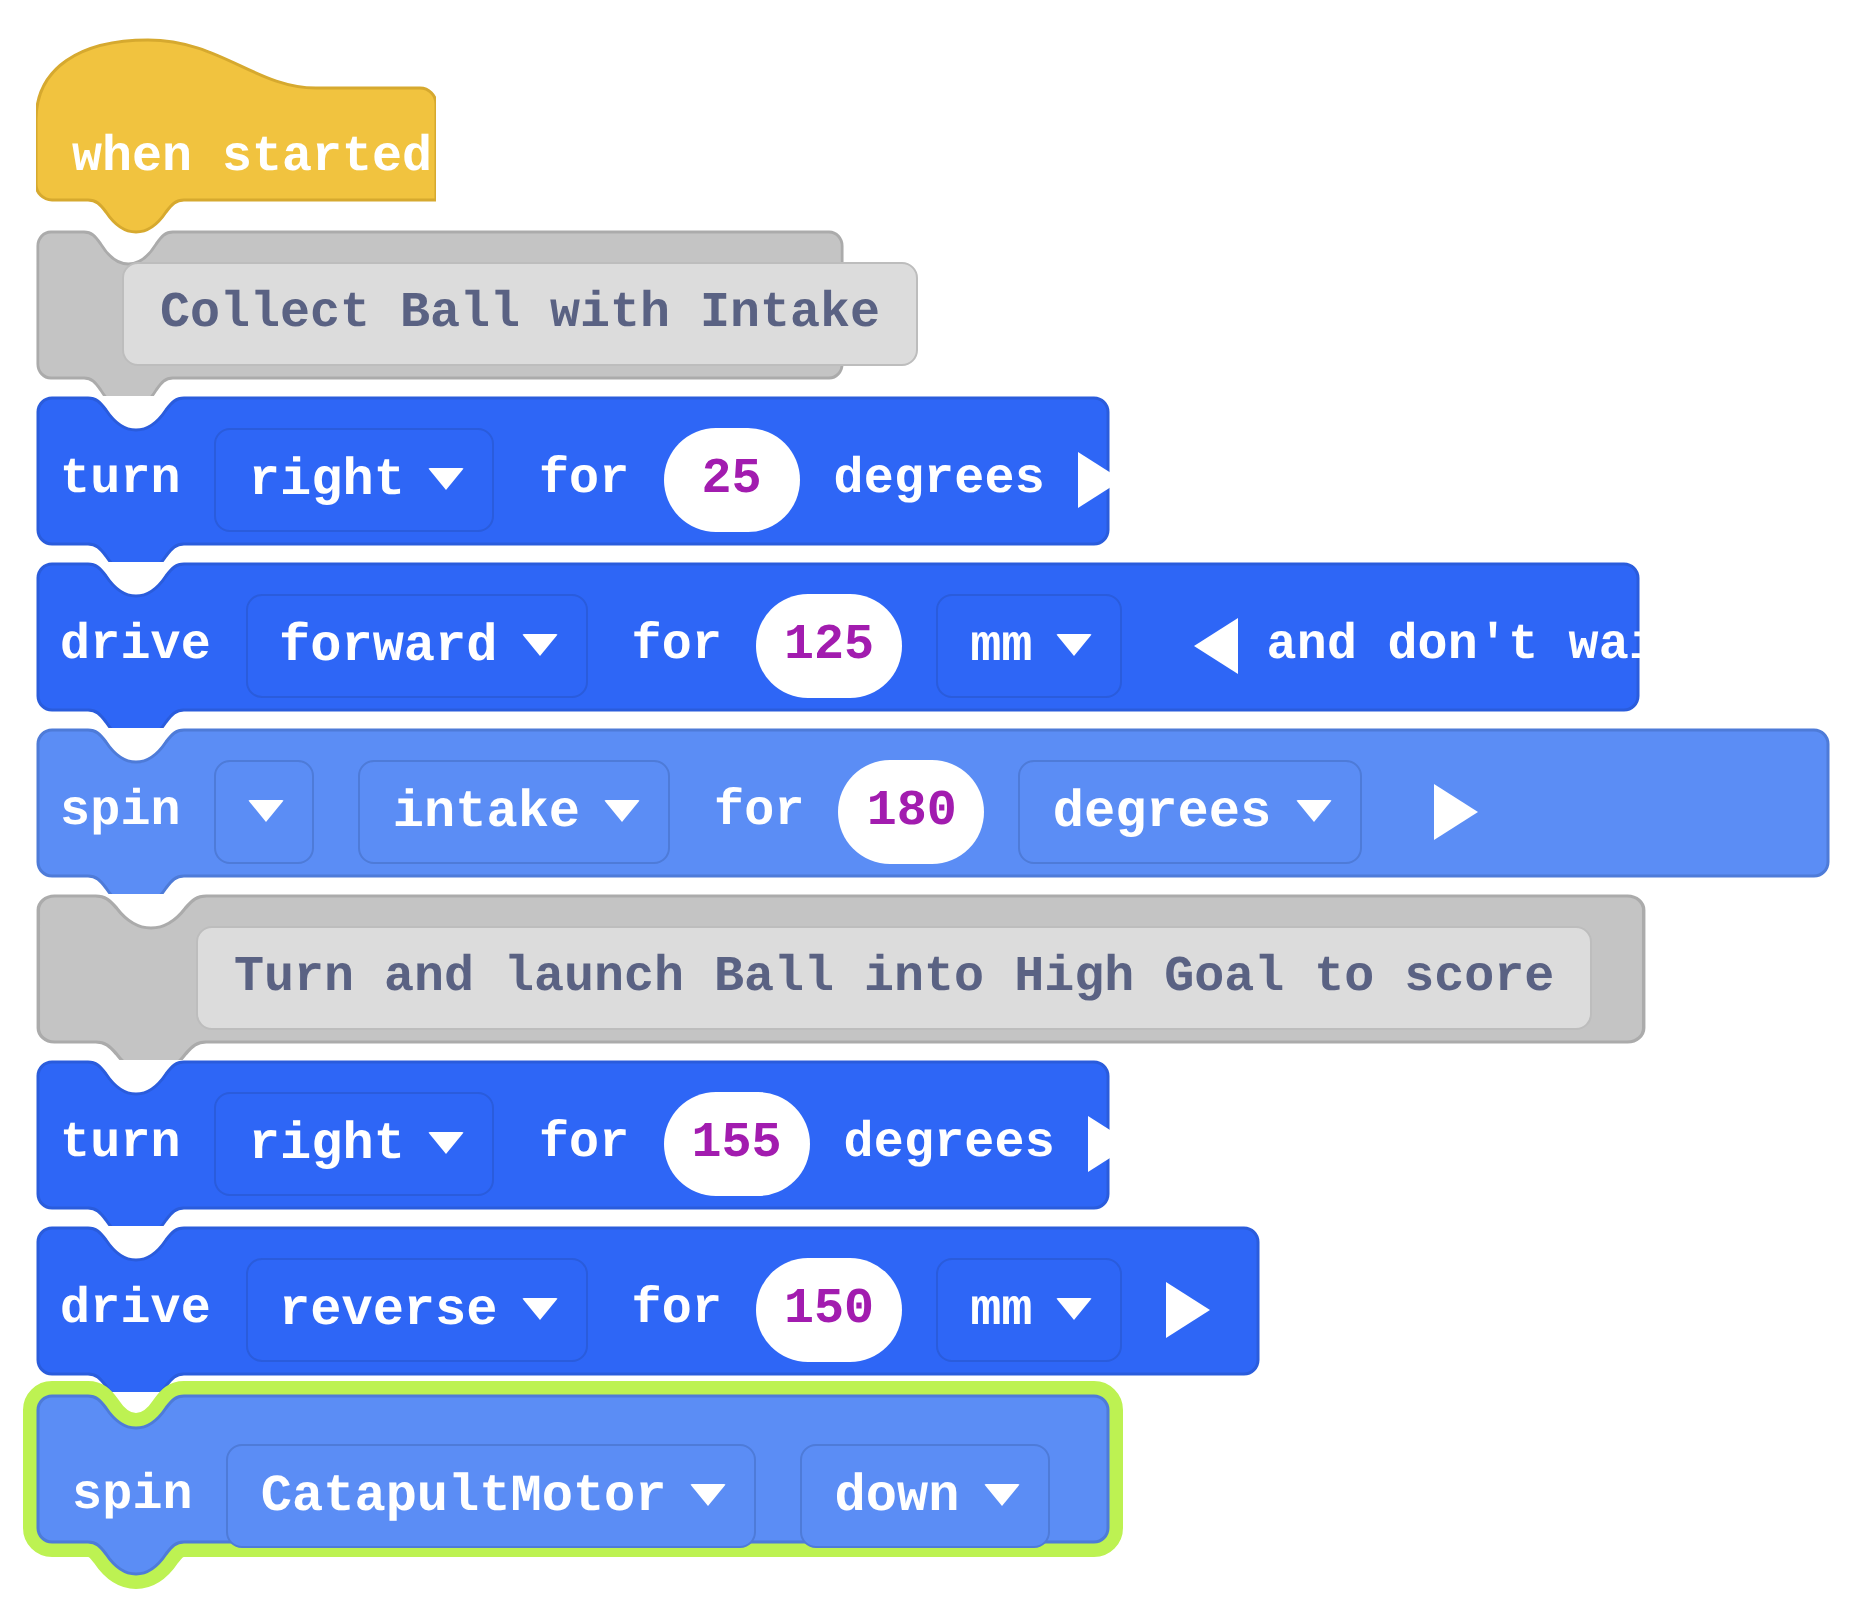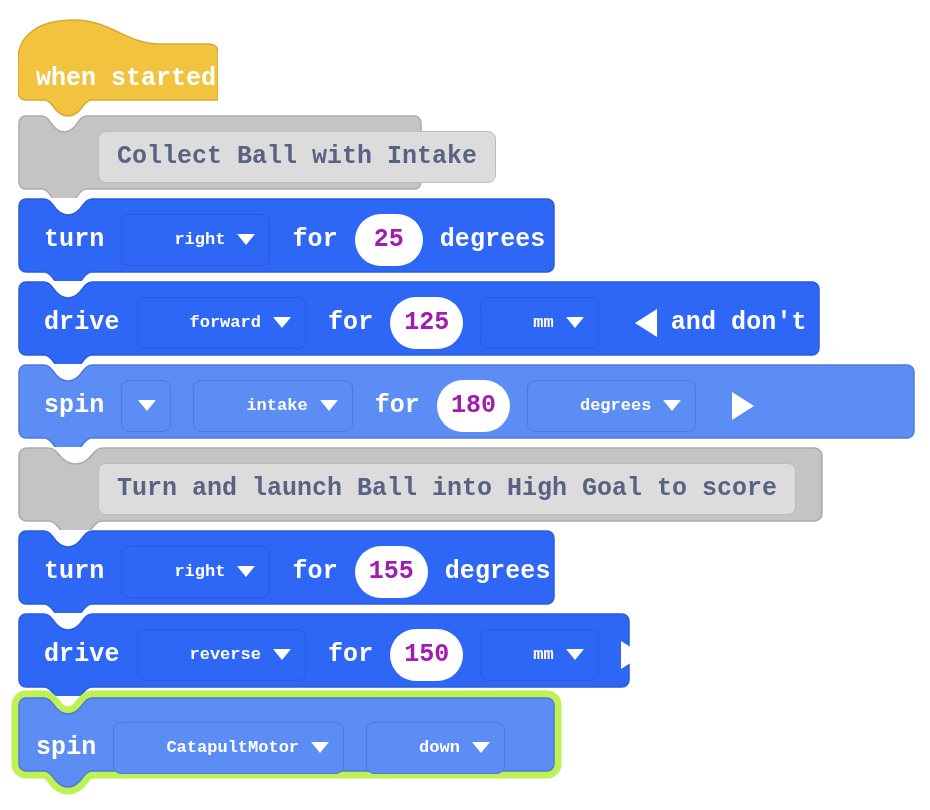--- a/index.html
+++ b/index.html
@@ -43,21 +43,21 @@
     height: 100%;
     z-index: 0;
   }
 
   .block .content {
     position: relative;
     z-index: 2;
     display: flex;
     align-items: center;
     height: 100%;
-    padding-left: 26px;
+    padding-left: 12px;
     gap: 0px;
   }
 
   
   .lbl {
     color: #ffffff;
     font-size: 25px;
     font-weight: 600;
     letter-spacing: 0.1px;
     white-space: nowrap;
@@ -74,24 +74,23 @@
     align-items: center;
     height: 52px;
     border-radius: 8px;
     padding: 0 14px 0 16px;
     box-sizing: border-box;
     white-space: nowrap;
     gap: 12px;
   }
   .dropdown .dd-text {
     color: #ffffff;
-    font-size: 17px;
+    font-size: 26px;
     font-weight: 600;
     line-height: 1;
-    margin-left: 36px;
   }
   .caret {
     width: 0; height: 0;
     border-left: 9px solid transparent;
     border-right: 9px solid transparent;
     border-top: 11px solid #ffffff;
     border-radius: 1px;
     flex: none;
   }
 
@@ -173,21 +172,21 @@
       <path d="M0,42 C0,16 22,2 56,2 C92,2 110,26 140,26 L192,26 A8,8 0 0 1 200,34
                L200,82
                L74,82
                C70,82 68,84 65,88 C61,94 56,98 50,98
                C44,98 39,94 35,88 C32,84 30,82 26,82
                L8,82 A8,8 0 0 1 0,74 Z" fill="#F1C33F" stroke="#D6A92F" stroke-width="1.5"></path>
     </svg>
     <div class="hat-label" style="margin-left:18px; margin-top:20px;">when started</div>
   </div>
 
-  <div class="block" id="blk-cmt1" style="left:18px; top:115px; width:404px; height:83px;">
+  <div class="block" id="blk-cmt1" style="left:18px; top:115px; width:404px; height:83px;justify-content:center;">
     <svg class="shape" viewBox="0 0 437 83" preserveAspectRatio="none">
       <path d="M8,1 L26,1 C30,1 32,3 35,7 C39,13 44,17 50,17
                C56,17 61,13 65,7 C68,3 70,1 74,1
                L429,1 A7,7 0 0 1 436,8
                L436,67 A7,7 0 0 1 429,74
                L74,74 C70,74 68,76 65,80 C61,86 56,90 50,90
                C44,90 39,86 35,80 C32,76 30,74 26,74
                L8,74 A7,7 0 0 1 1,67 L1,8 A7,7 0 0 1 8,1 Z" fill="#C4C4C4" stroke="#ABABAB" stroke-width="1.5"></path>
     </svg>
     <div class="comment-field" style="margin-left:80px;">Collect Ball with Intake</div>

